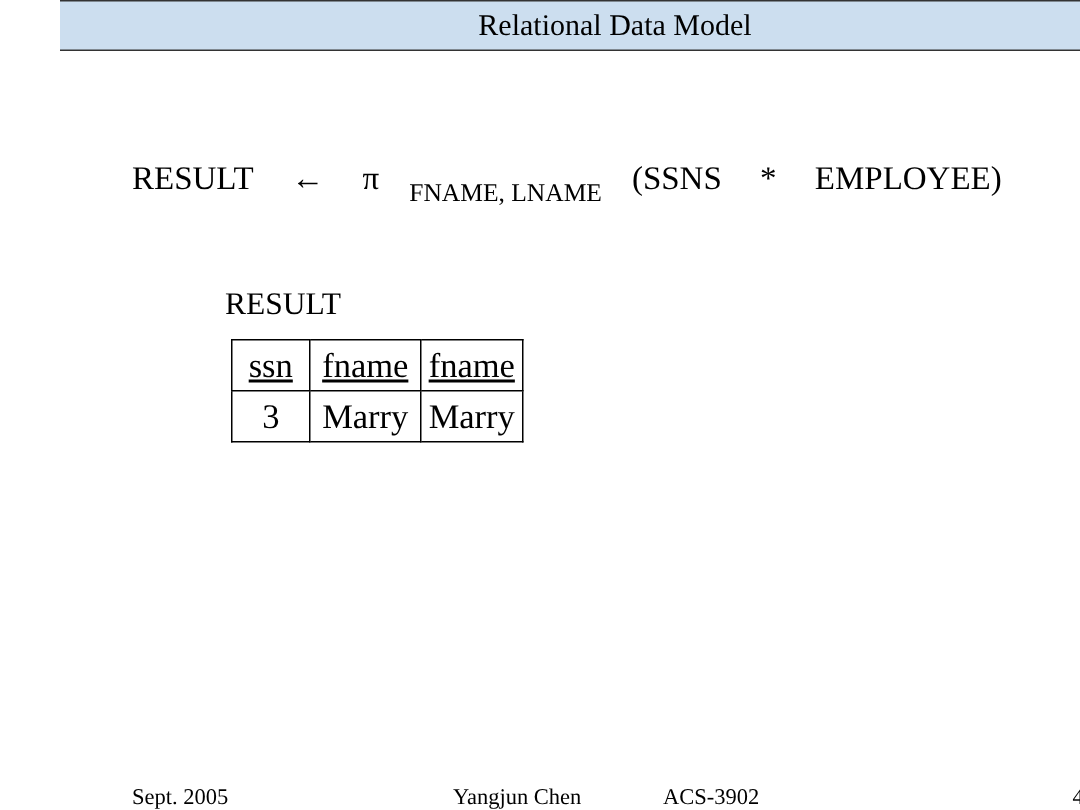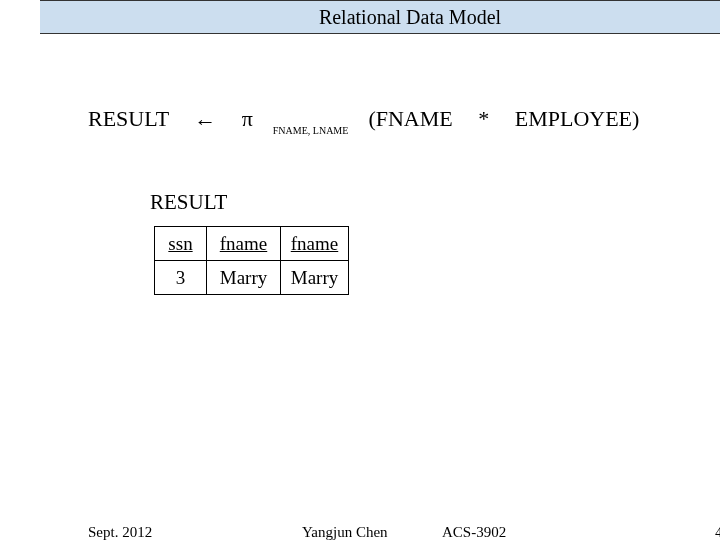--- a/index.html
+++ b/index.html
@@ -22,21 +22,21 @@
     font-size: 20px;
     line-height: 32px;
   }
   .formula {
     position: absolute;
     top: 106px;
     left: 28px;
     font-size: 22px;
   }
   .formula .sub {
-    font-size: 10px;
+    font-size: 17px;
     vertical-align: sub;
     position: relative;
     top: 3px;
     text-align: right;
   }
   .result-label {
     position: absolute;
     top: 190px;
     left: 110px;
     font-size: 21px;
@@ -45,21 +45,21 @@
     position: absolute;
     top: 226px;
     left: 114px;
     border-collapse: collapse;
   }
   .tbl td {
     border: 1px solid #000;
     padding: 0;
     height: 34px;
     text-align: center;
-    font-size: 19px;
+    font-size: 23px;
   }
   .tbl td:nth-child(1){ width: 52px; }
   .tbl td:nth-child(2){ width: 74px; }
   .tbl td:nth-child(3){ width: 68px; }
   .tbl thead td { text-decoration: underline; }
   .footer {
     position: absolute;
     bottom: 16px;
     left: 0;
     width: 100%;
@@ -71,21 +71,21 @@
   .foot-page { position: absolute; right: 30px; text-align: center; }
 </style>
 </head>
 <body>
 
 <div class="header">
   <span>Relational Data Model</span>
 </div>
 
 <div class="formula">
-  <span>RESULT </span><span>← </span><span>π</span><span class="sub">FNAME, LNAME</span><span>(FNAME </span><span>*</span><span> EMPLOYEE)</span>
+  <span>RESULT </span><span>← </span><span>π</span><span class="sub">FNAME, LNAME</span><span>(SSNS </span><span>*</span><span> EMPLOYEE)</span>
 </div>
 
 <div class="result-label">RESULT</div>
 
 <table class="tbl">
   <thead>
     <tr>
       <td>ssn</td>
       <td>fname</td>
       <td>fname</td>
@@ -94,17 +94,17 @@
   <tbody>
     <tr>
       <td>3</td>
       <td>Marry</td>
       <td>Marry</td>
     </tr>
   </tbody>
 </table>
 
 <div class="footer">
-  <span class="foot-date">Sept. 2012</span>
+  <span class="foot-date">Sept. 2005</span>
   <span class="foot-author">Yangjun Chen</span>
   <span class="foot-course">ACS-3902</span>
   <span class="foot-page">49</span>
 </div>
 
 </body></html>

